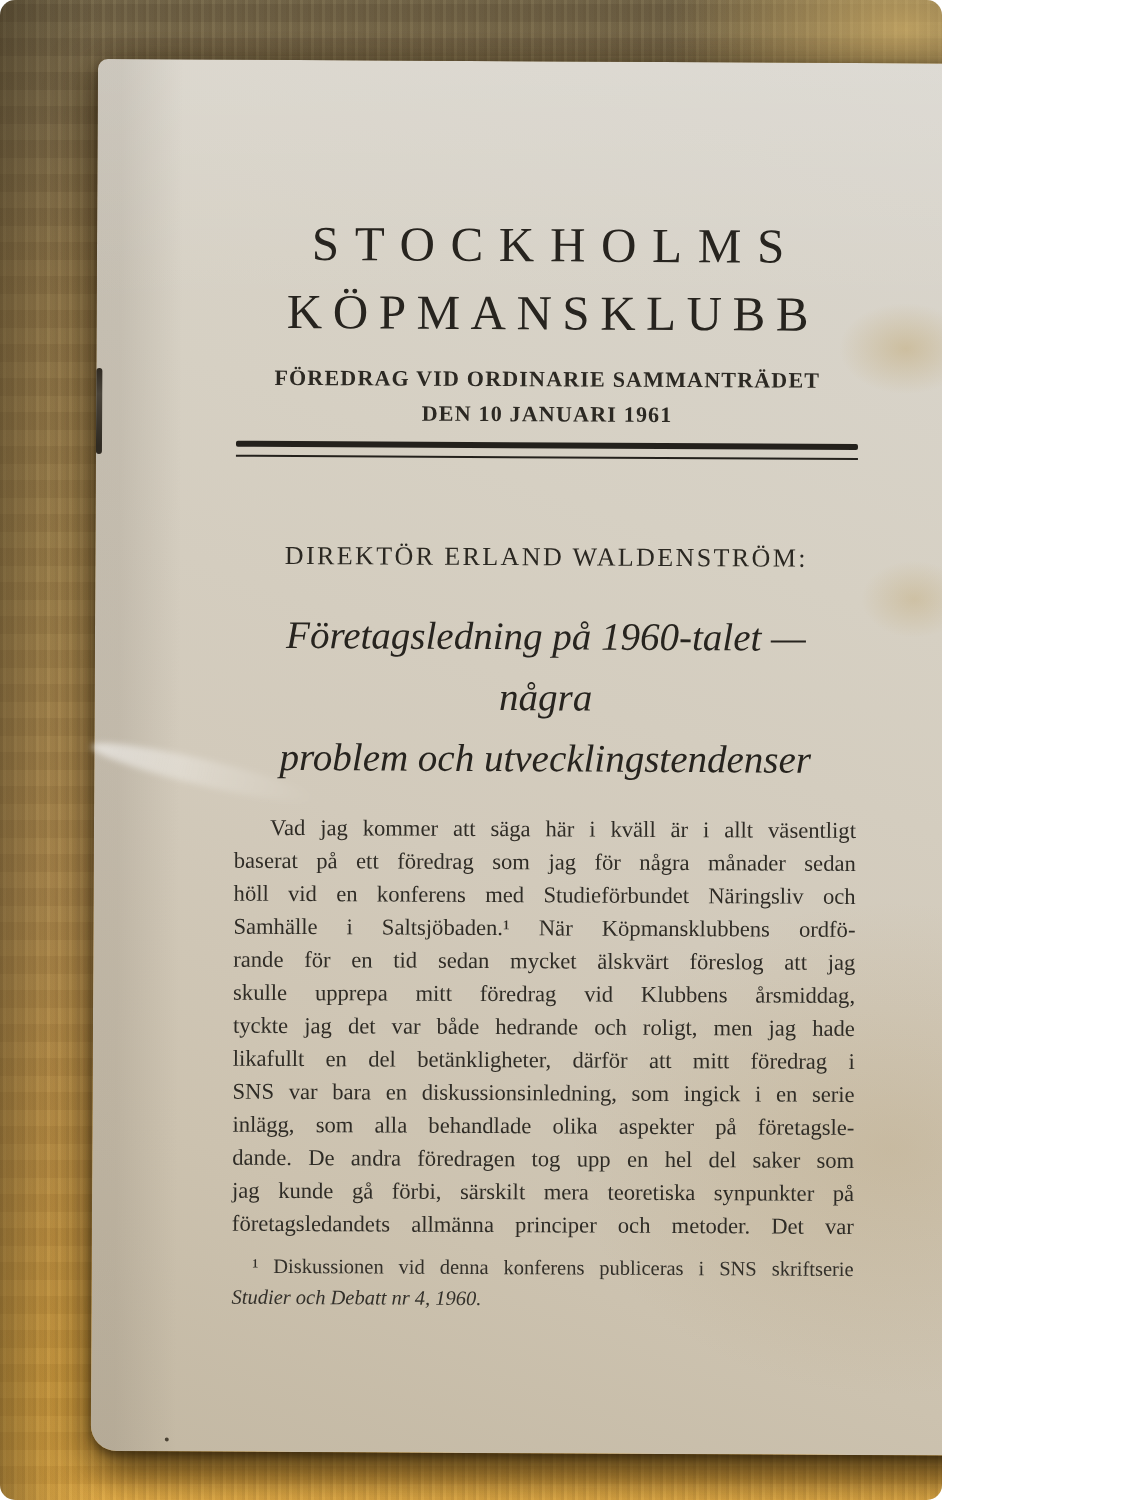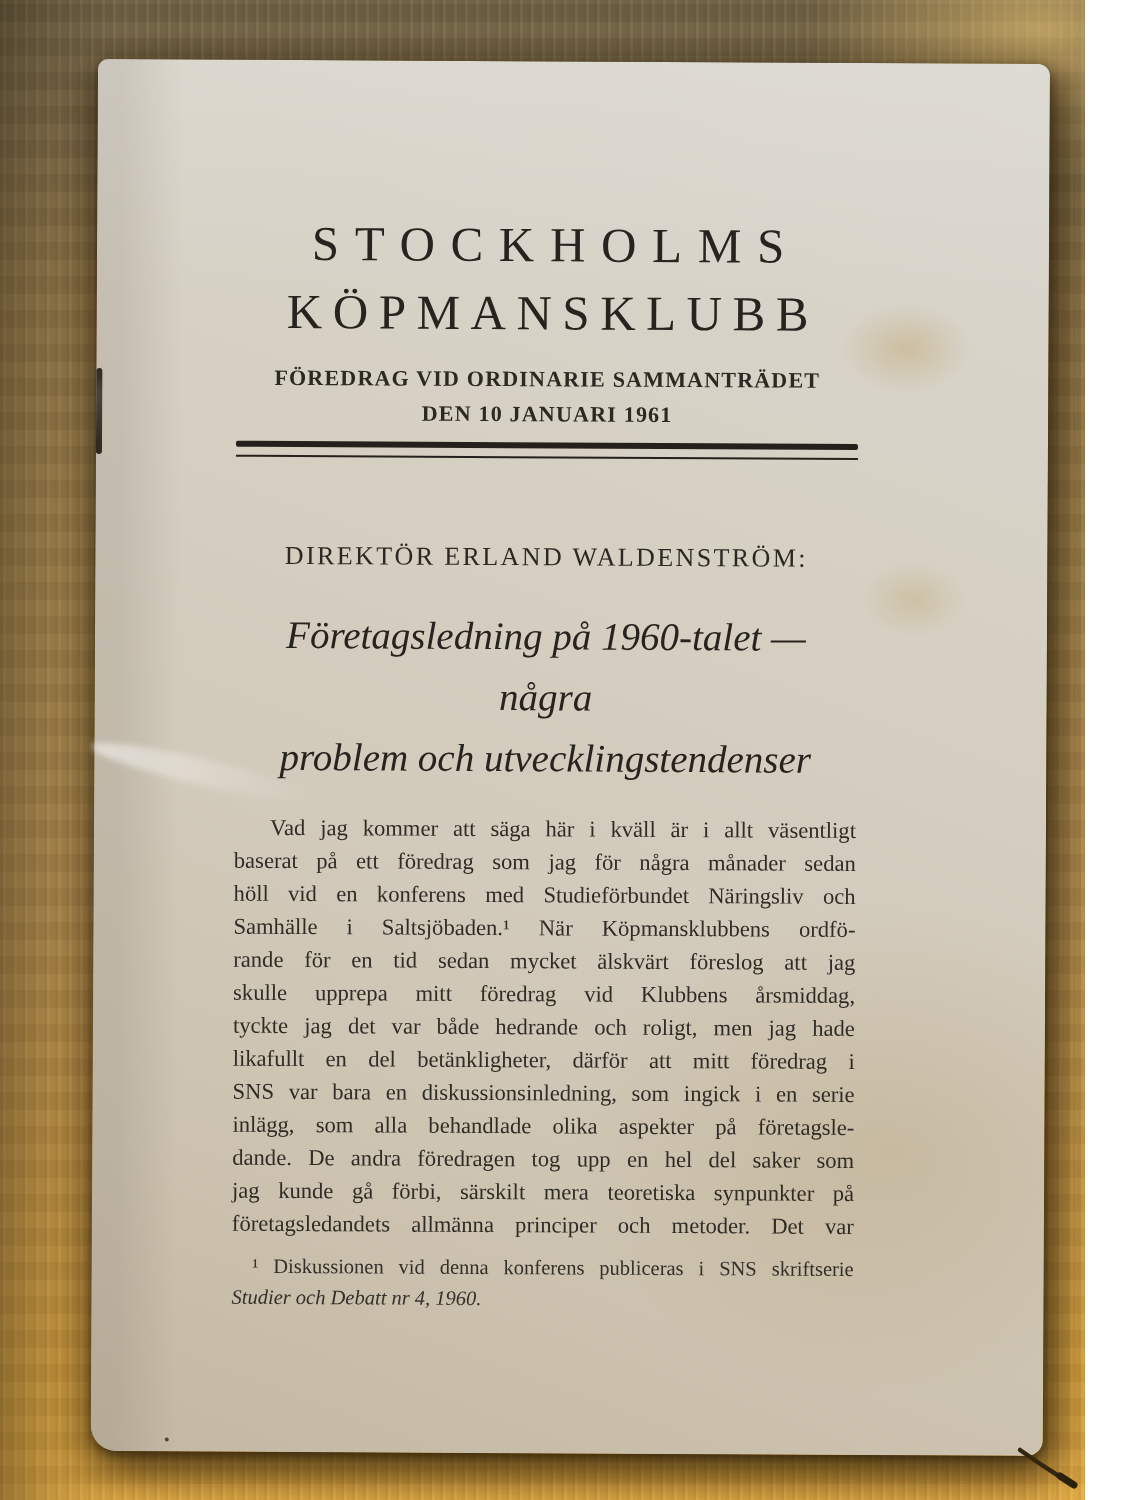--- a/index.html
+++ b/index.html
@@ -1,26 +1,27 @@
 <!DOCTYPE html>
 <html><head>
 <meta charset="utf-8">
 <style>
   html,body{margin:0;padding:0;}
   body{width:1125px;height:1500px;overflow:hidden;font-family:"Liberation Serif",serif;}
 
   
   .scene{
-    position:relative;width:1085px;height:1500px;overflow:hidden;
+    position:relative;width:942px;height:1500px;overflow:hidden;
     background:
       radial-gradient(340px 220px at 96% 2%, rgba(246,206,118,0.55), transparent 70%),
       linear-gradient(90deg, rgba(50,40,22,0.42) 0, rgba(50,40,22,0.14) 5%, transparent 11%),
       repeating-linear-gradient(90deg, rgba(70,50,20,0.10) 0 3px, rgba(255,232,162,0.05) 3px 6px, rgba(70,50,20,0.05) 6px 11px),
       repeating-linear-gradient(0deg, rgba(255,222,142,0.05) 0 16px, rgba(90,60,20,0.06) 16px 34px),
       linear-gradient(180deg, #6b5f46 0%, #7d6c4c 8%, #967c4e 20%, #a98a52 38%, #bb9454 60%, #cf9e4a 78%, #dfa843 92%, #e6ad45 100%);
+    border-radius: 15px;
   }
 
   
   .booklet{
     position:absolute;left:98px;top:59px;width:952px;height:1392px;
     transform:rotate(0.3deg);transform-origin:top left;
     border-radius:10px 12px 16px 26px;
     box-shadow:0 18px 40px 8px rgba(32,21,6,0.55), 16px 10px 34px rgba(40,28,8,0.45), 0 4px 10px rgba(30,20,5,0.5);
     background:
       radial-gradient(95px 65px at 85% 20.5%, rgba(186,156,92,0.38), transparent 70%),

